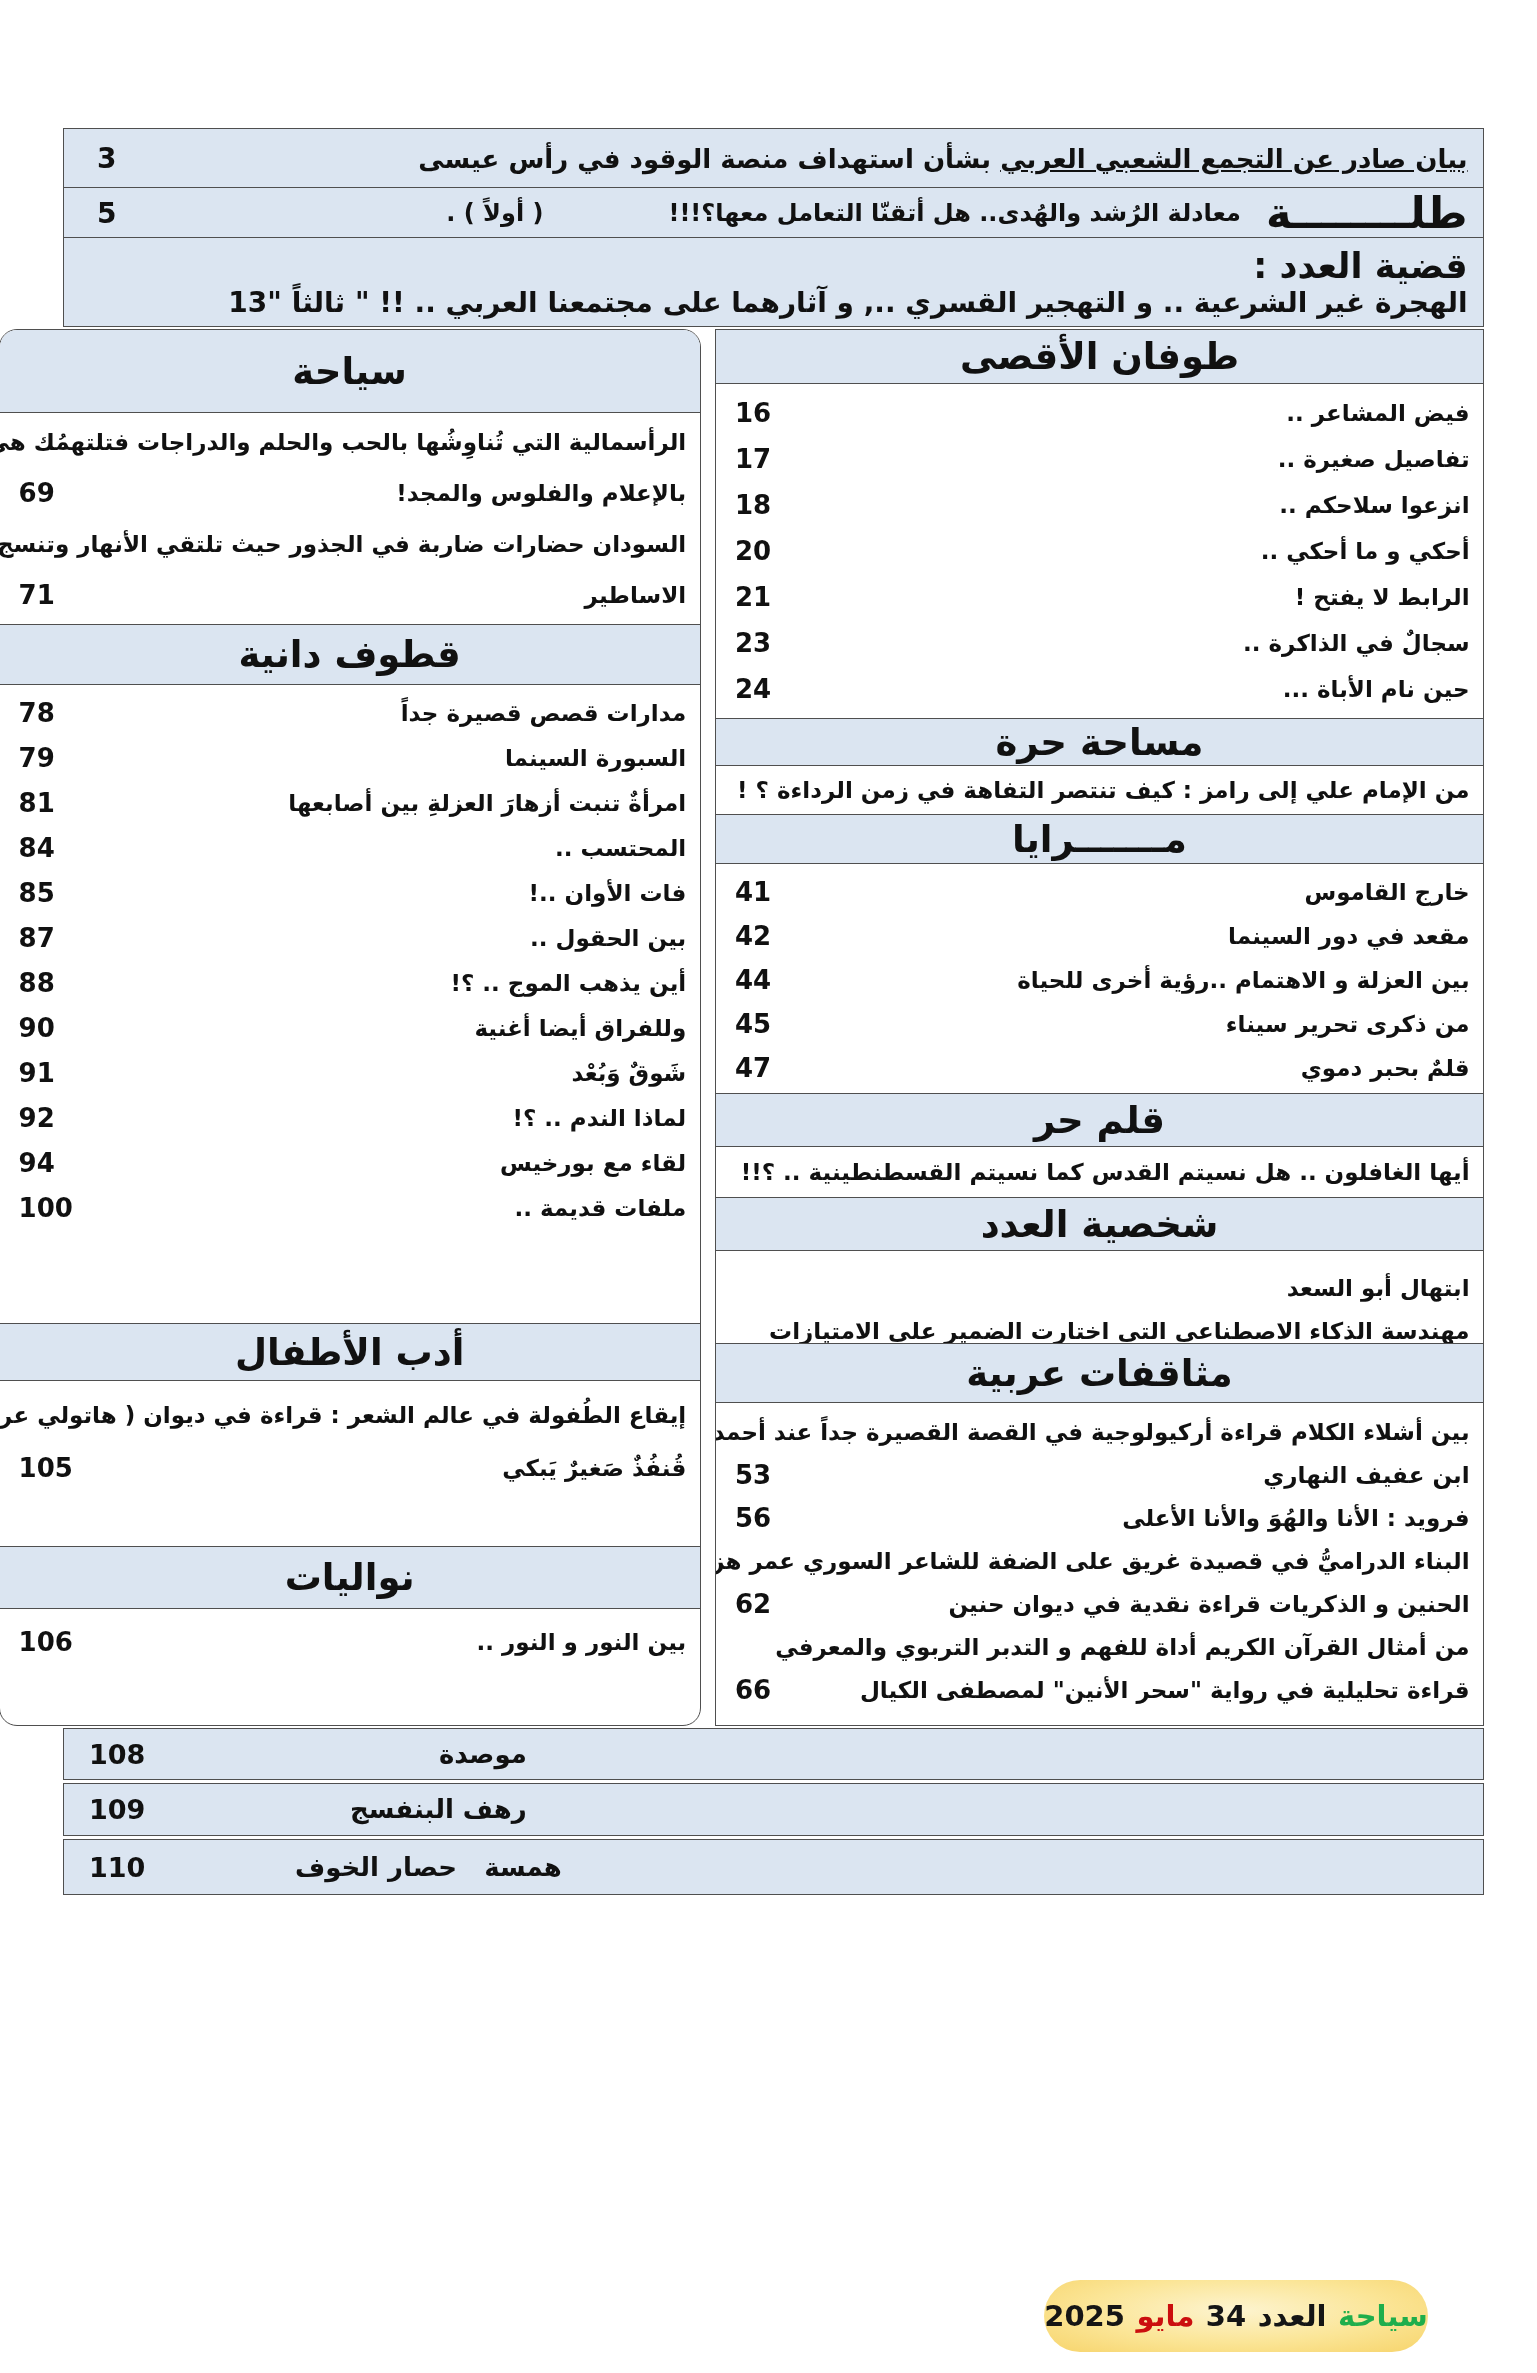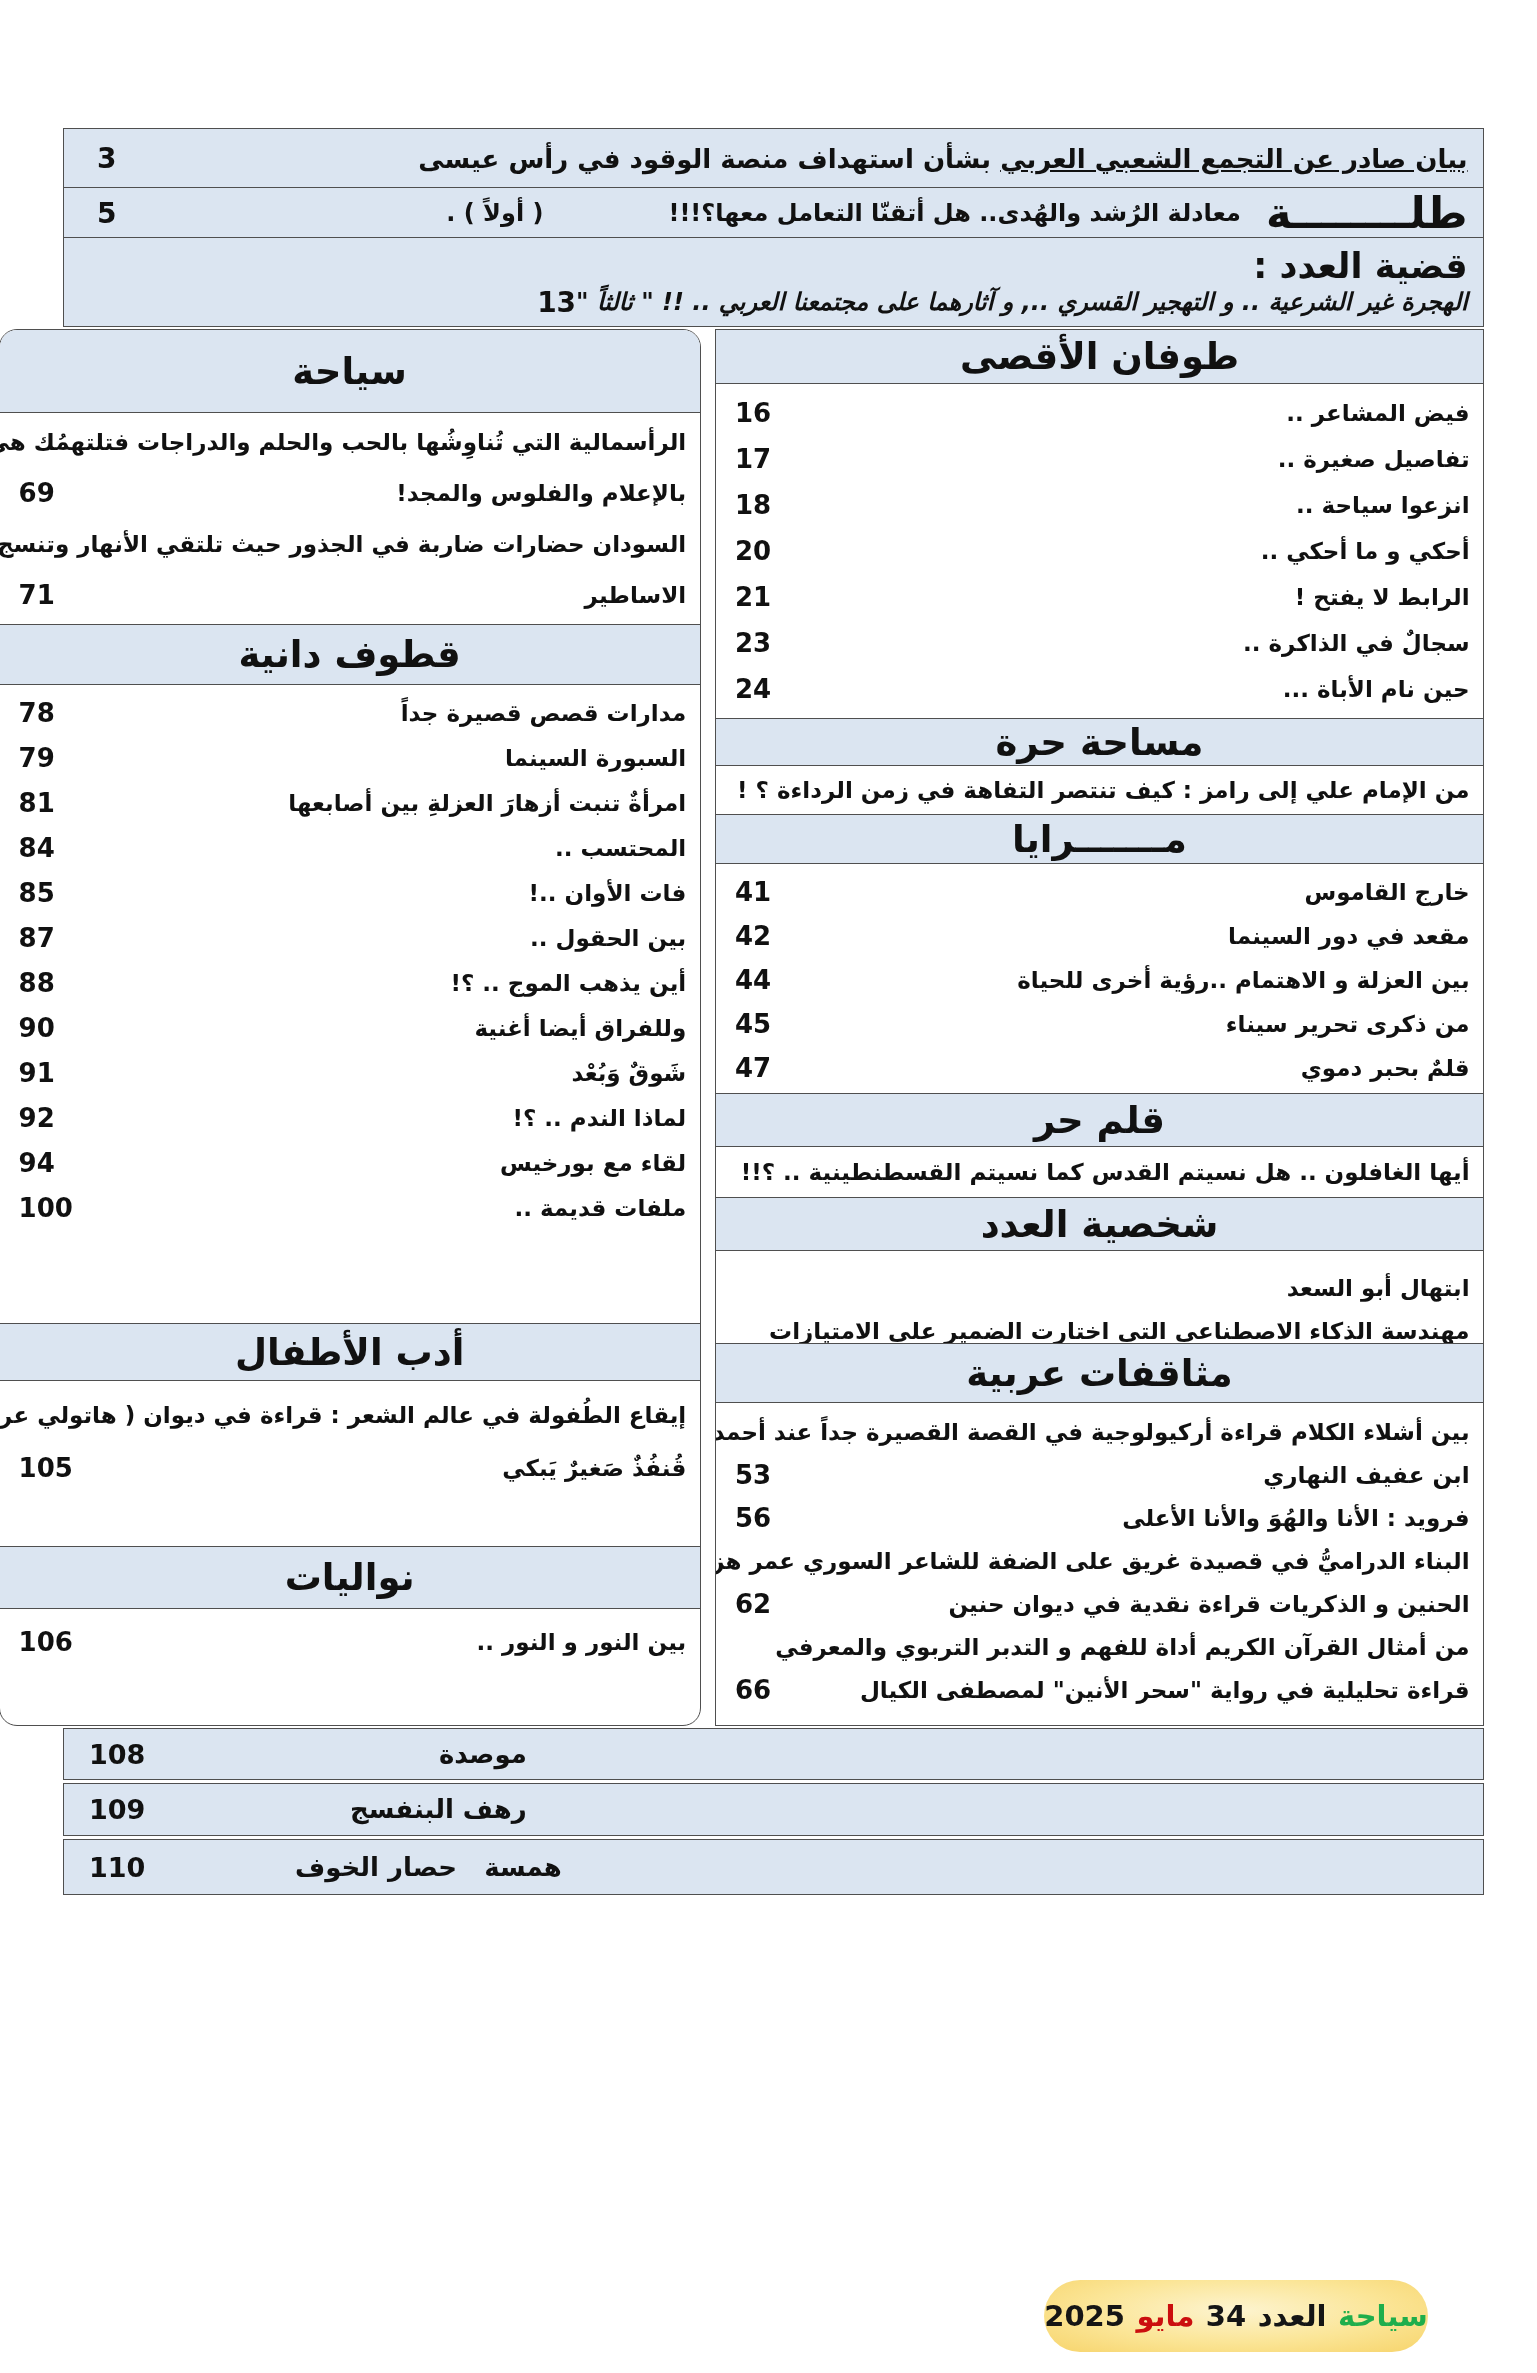--- a/index.html
+++ b/index.html
@@ -15,21 +15,21 @@
   .trowB{height:52px;margin-top:-1.9px;}
   .trowC{height:90px;margin-top:-1.9px;flex-direction:column;align-items:flex-start;justify-content:center;}
   .trow .num{margin-inline-start:auto;font-size:28px;}
   .tA-title{font-size:26px;}
   .ul{text-decoration:underline;}
   .kickerB{font-size:43px;letter-spacing:-1px;margin-inline-end:25px;line-height:1;}
   .tB-title{font-size:24px;}
   .tB-suffix{font-size:24px;margin-inline-start:125px;}
   .kickerC{font-size:35px;text-align:right;line-height:1.15;}
   .cline{display:flex;align-items:center;white-space:nowrap;}
-  .cline .t{font-size:24px;font-style:italic;}
+  .cline .t{font-size:28px;}
   .cline .num{margin-inline-start:auto;font-size:28px;}
 
   
   .cols{display:flex;gap:14.4px;margin-top:1.9px;height:1397px;}
   .col{border:1.9px solid #4f4f4f;background:#fff;flex:none;display:flex;flex-direction:column;overflow:hidden;}
   .col-right{width:769px;}
   .col-left{width:702px;border-radius:18px;}
   .sec-h{background:#dbe5f1;border-top:1.9px solid #4f4f4f;border-bottom:1.9px solid #4f4f4f;
          display:flex;align-items:center;justify-content:center;font-size:37px;flex:none;line-height:1;}
   .sec-h.first{border-top:none;}
@@ -98,21 +98,21 @@
       <div class="rows b348">
         <div class="row">
             <span class="t">فيض المشاعر ..</span>
             <span class="n">16</span>
           </div>
         <div class="row">
             <span class="t">تفاصيل صغيرة ..</span>
             <span class="n">17</span>
           </div>
         <div class="row">
-            <span class="t">انزعوا سياحة ..</span>
+            <span class="t">انزعوا سلاحكم ..</span>
             <span class="n">18</span>
           </div>
         <div class="row">
             <span class="t">أحكي و ما أحكي ..</span>
             <span class="n">20</span>
           </div>
         <div class="row">
             <span class="t">الرابط لا يفتح !</span>
             <span class="n">21</span>
           </div>

